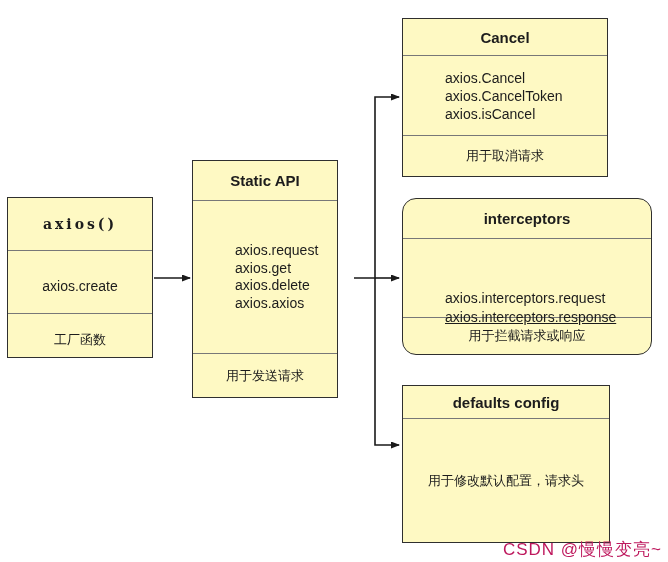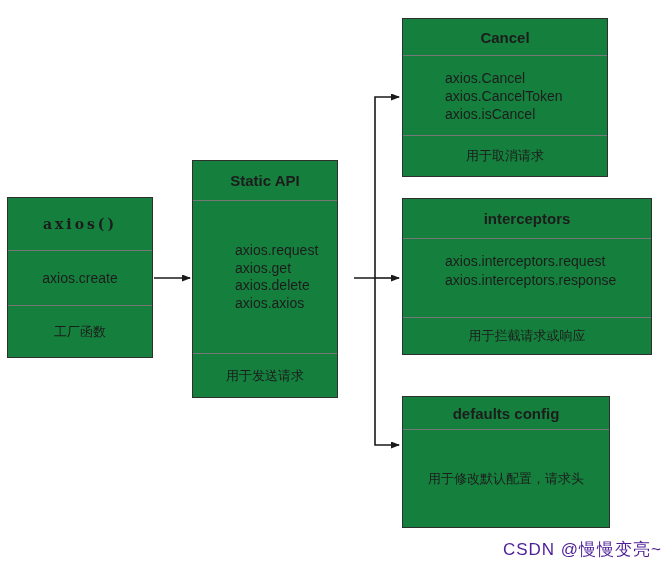--- a/index.html
+++ b/index.html
@@ -16,21 +16,21 @@
     overflow: hidden;
   }
   .connectors {
     position: absolute;
     left: 0;
     top: 0;
     pointer-events: none;
   }
   .node {
     position: absolute;
-    background: #15803d;
+    background: #fef9c3;
     border: 1.5px solid #2f2f2f;
     box-sizing: border-box;
     display: flex;
     flex-direction: column;
     color: #1c1c1c;
   }
   .node-title {
     display: flex;
     align-items: center;
     justify-content: center;
@@ -67,21 +67,21 @@
     display: flex;
     align-items: center;
     justify-content: center;
     font-size: 13px;
   }
   .watermark {
     position: absolute;
     right: 6px;
     bottom: 1px;
     font-size: 17px;
-    color: #4c1d95;
+    color: #be185d;
     letter-spacing: 1px;
     white-space: nowrap;
   }
 </style>
 </head>
 <body>
 
 <div class="canvas">
 
   <svg class="connectors" width="668" height="562" viewBox="0 0 668 562">
@@ -91,21 +91,21 @@
       </marker>
     </defs>
     <g stroke="#1a1a1a" stroke-width="1.6" fill="none">
       <line x1="154" y1="278" x2="190" y2="278" marker-end="url(#arrowhead)"></line>
       <polyline points="354,278 375,278 375,97 399,97" marker-end="url(#arrowhead)"></polyline>
       <line x1="375" y1="278" x2="399" y2="278" marker-end="url(#arrowhead)"></line>
       <polyline points="375,278 375,445 399,445" marker-end="url(#arrowhead)"></polyline>
     </g>
   </svg>
 
-  <div class="node centered-items" style="left:7px; top:197px; width:146px; height:161px;">
+  <div class="node centered-items" style="left:7px; top:197px; width:146px; height:161px;gap:8px;">
     <div class="node-title mono-title" style="height:53px;">axios()</div>
     <div class="node-items" style="height:55px;">
       <div class="node-item">axios.create</div>
     </div>
     <div class="node-footer">工厂函数</div>
   </div>
 
   <div class="node" style="left:192px; top:160px; width:146px; height:238px;">
     <div class="node-title" style="height:40px;">Static API</div>
     <div class="node-items" style="height:153px; line-height:17.5px;">
@@ -120,29 +120,29 @@
   <div class="node" style="left:402px; top:18px; width:206px; height:159px;">
     <div class="node-title" style="height:37px;">Cancel</div>
     <div class="node-items" style="height:80px;">
       <div class="node-item">axios.Cancel</div>
       <div class="node-item">axios.CancelToken</div>
       <div class="node-item">axios.isCancel</div>
     </div>
     <div class="node-footer">用于取消请求</div>
   </div>
 
-  <div class="node" style="left:402px; top:198px; width:250px; height:157px;">
+  <div class="node" style="left:402px; top:198px; width:250px; height:157px;border-radius:14px;">
     <div class="node-title" style="height:40px;">interceptors</div>
     <div class="node-items" style="height:79px; justify-content:flex-start; padding-top:13px; box-sizing:border-box;">
-      <div class="node-item" style="line-height:19px;">axios.interceptors.request</div>
-      <div class="node-item" style="line-height:19px;">axios.interceptors.response</div>
+      <div class="node-item" style="line-height:19px;margin-top:37px;">axios.interceptors.request</div>
+      <div class="node-item" style="line-height:19px;text-decoration:underline;">axios.interceptors.response</div>
     </div>
     <div class="node-footer">用于拦截请求或响应</div>
   </div>
 
-  <div class="node" style="left:402px; top:396px; width:208px; height:132px;">
+  <div class="node" style="left:402px; top:385px; width:208px; height:158px;">
     <div class="node-title" style="height:33px;">defaults config</div>
     <div class="node-footer">用于修改默认配置，请求头</div>
   </div>
 
   <div class="watermark">CSDN @慢慢变亮~</div>
 
 </div>
 
 </body></html>

